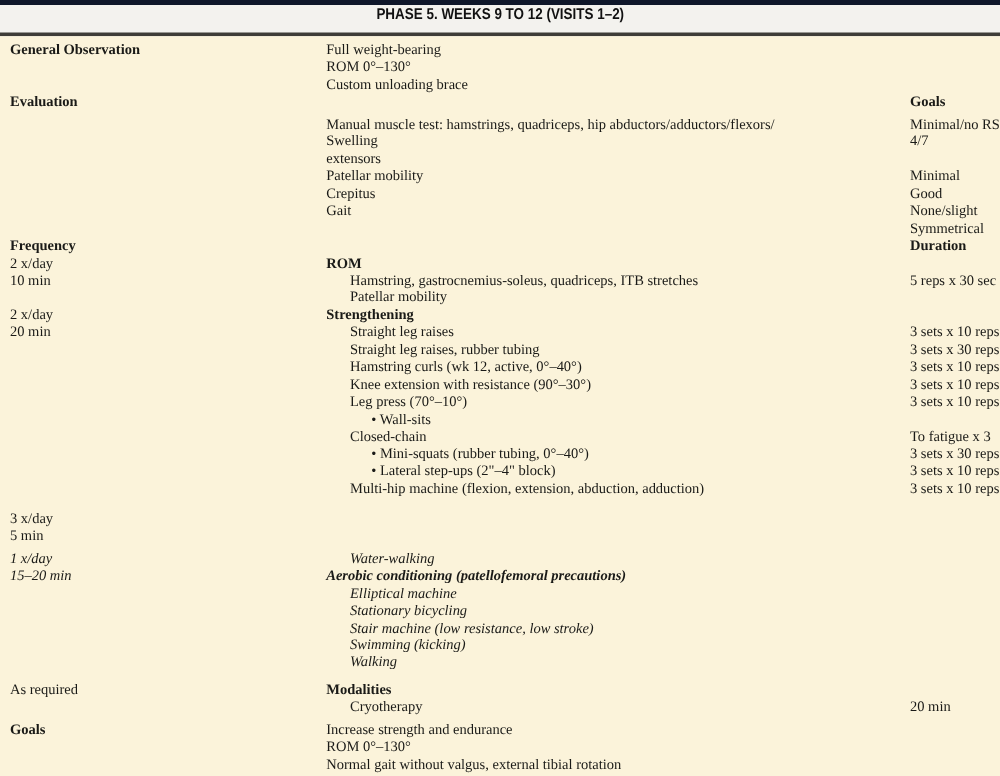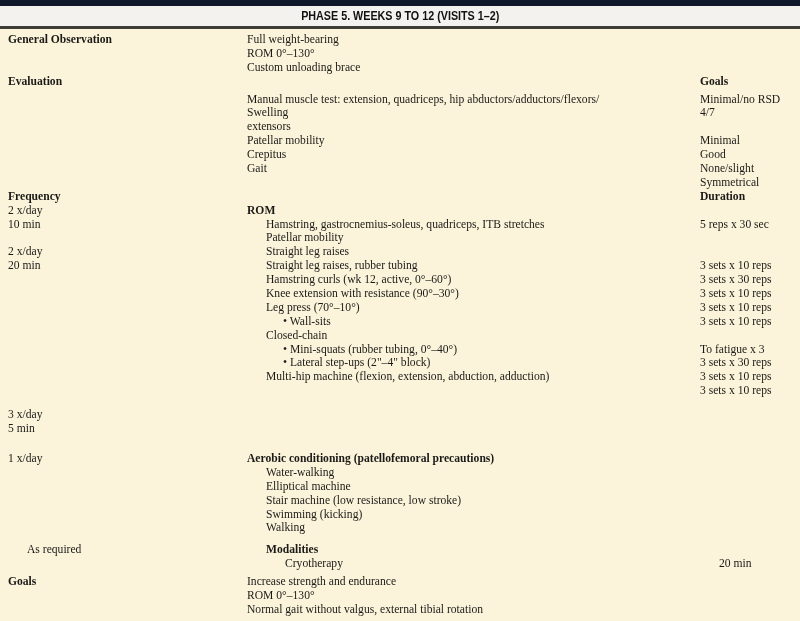--- a/index.html
+++ b/index.html
@@ -7,57 +7,57 @@
   body {
     font-family:"Liberation Serif", serif;
     color:#1a1a17;
     background:#ffffff;
   }
   .page { width:800px; height:621px; overflow:hidden; }
 
   .title-bar {
     height:29px;
     background:#f3f2ee;
-    border-top:6px solid #0f172a;
+    border-top:4px solid #0f172a;
     border-bottom:3px solid #3e3c37;
-    display:flex; align-items:center; justify-content:center;
+    display:flex; align-items:flex-start; justify-content:center;
   }
   .title {
     font-family:"Liberation Sans", sans-serif;
     font-weight:bold;
     font-size:12.5px;
     white-space:nowrap;
     transform:scaleX(0.86);
     transform-origin:center;
     color:#111;
   }
 
   .tbody {
     background:#fbf3da;
     height:592px;
     padding-top:4px;
   }
 
-  .row { display:grid; grid-template-columns:247px 453px 100px; }
+  .row { display:grid; grid-template-columns:247px 453px 100px;gap:14px; }
   .col.left  { padding-left:8px; }
 
   .ln {
     height:13.9px;
     line-height:13.9px;
     font-size:11.6px;
     white-space:nowrap;
   }
   .b  { font-weight:bold; }
   .i1 { padding-left:19px; }
   .i2 { padding-left:36px; }
   .pad4 { margin-bottom:4px; }
 
   .g-balance    { margin-top:10px; }
-  .g-aerobic    { margin-top:16px; }
-  .g-modalities { margin-top:8px;margin-left:19px; }
+  .g-aerobic    { margin-top:4px;font-style:italic; }
+  .g-modalities { margin-top:8px; }
   .g-goals      { margin-top:4px; }
 </style>
 </head>
 <body>
 
 <div class="page">
 
   <div class="title-bar">
     <span class="title">PHASE 5. WEEKS 9 TO 12 (VISITS 1–2)</span>
   </div>
@@ -75,21 +75,21 @@
       </div>
       <div class="col right"></div>
     </div>
 
     <div class="row">
       <div class="col left">
         <div class="ln b pad4">Evaluation</div>
       </div>
       <div class="col mid">
         <div class="ln pad4"></div>
-        <div class="ln">Manual muscle test: extension, quadriceps, hip abductors/adductors/flexors/</div>
+        <div class="ln">Manual muscle test: hamstrings, quadriceps, hip abductors/adductors/flexors/</div>
         <div class="ln">Swelling</div>
         <div class="ln">extensors</div>
         <div class="ln">Patellar mobility</div>
         <div class="ln">Crepitus</div>
         <div class="ln">Gait</div>
       </div>
       <div class="col right">
         <div class="ln b pad4">Goals</div>
         <div class="ln">Minimal/no RSD</div>
         <div class="ln">4/7</div>
@@ -126,23 +126,24 @@
         <div class="ln">5 reps x 30 sec</div>
       </div>
     </div>
 
     <div class="row">
       <div class="col left">
         <div class="ln">2 x/day</div>
         <div class="ln">20 min</div>
       </div>
       <div class="col mid">
+        <div class="ln b">Strengthening</div>
         <div class="ln i1">Straight leg raises</div>
         <div class="ln i1">Straight leg raises, rubber tubing</div>
-        <div class="ln i1">Hamstring curls (wk 12, active, 0°–60°)</div>
+        <div class="ln i1">Hamstring curls (wk 12, active, 0°–40°)</div>
         <div class="ln i1">Knee extension with resistance (90°–30°)</div>
         <div class="ln i1">Leg press (70°–10°)</div>
         <div class="ln i2">• Wall-sits</div>
         <div class="ln i1">Closed-chain</div>
         <div class="ln i2">• Mini-squats (rubber tubing, 0°–40°)</div>
         <div class="ln i2">• Lateral step-ups (2"–4" block)</div>
         <div class="ln i1">Multi-hip machine (flexion, extension, abduction, adduction)</div>
       </div>
       <div class="col right">
         <div class="ln"></div>
@@ -163,25 +164,27 @@
       <div class="col left">
         <div class="ln">3 x/day</div>
         <div class="ln">5 min</div>
       </div>
       <div class="col right"></div>
     </div>
 
     <div class="row g-aerobic">
       <div class="col left">
         <div class="ln">1 x/day</div>
-      </div>
-      <div class="col mid">
+        <div class="ln">15–20 min</div>
+      </div>
+      <div class="col mid">
+        <div class="ln i1">Water-walking</div>
         <div class="ln b">Aerobic conditioning (patellofemoral precautions)</div>
-        <div class="ln i1">Water-walking</div>
         <div class="ln i1">Elliptical machine</div>
+        <div class="ln i1">Stationary bicycling</div>
         <div class="ln i1">Stair machine (low resistance, low stroke)</div>
         <div class="ln i1">Swimming (kicking)</div>
         <div class="ln i1">Walking</div>
       </div>
       <div class="col right"></div>
     </div>
 
     <div class="row g-modalities">
       <div class="col left">
         <div class="ln">As required</div>

